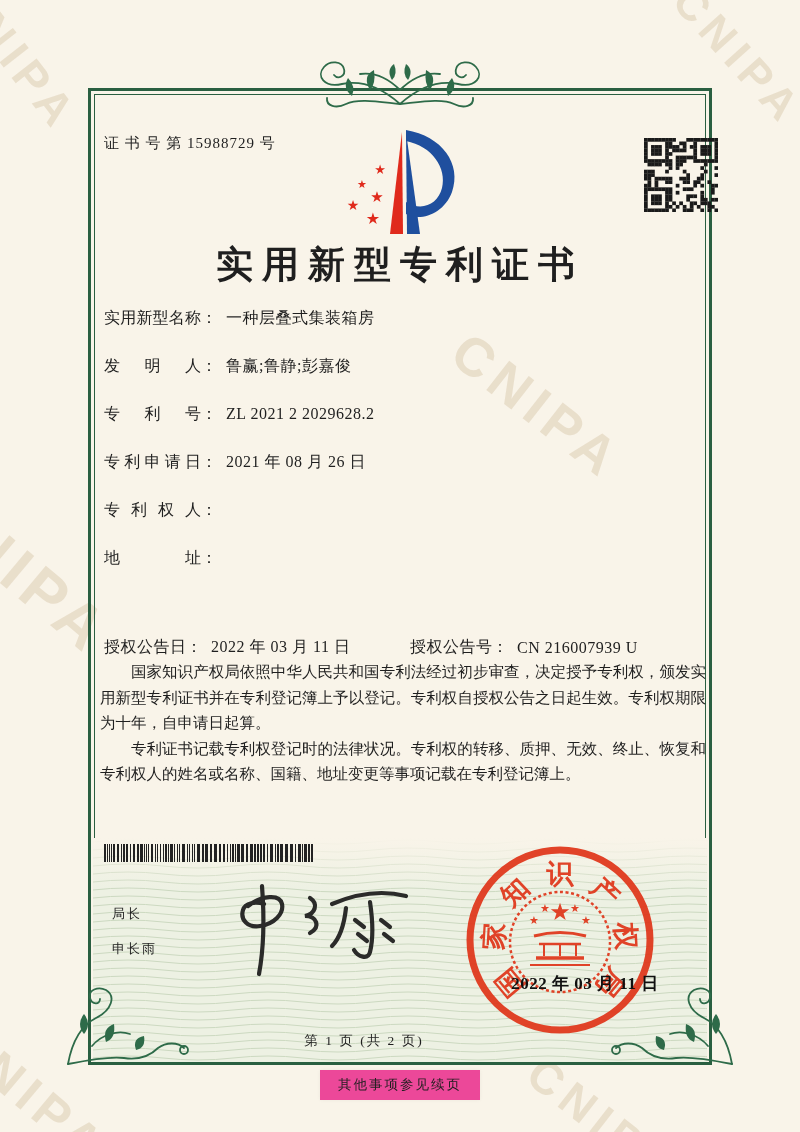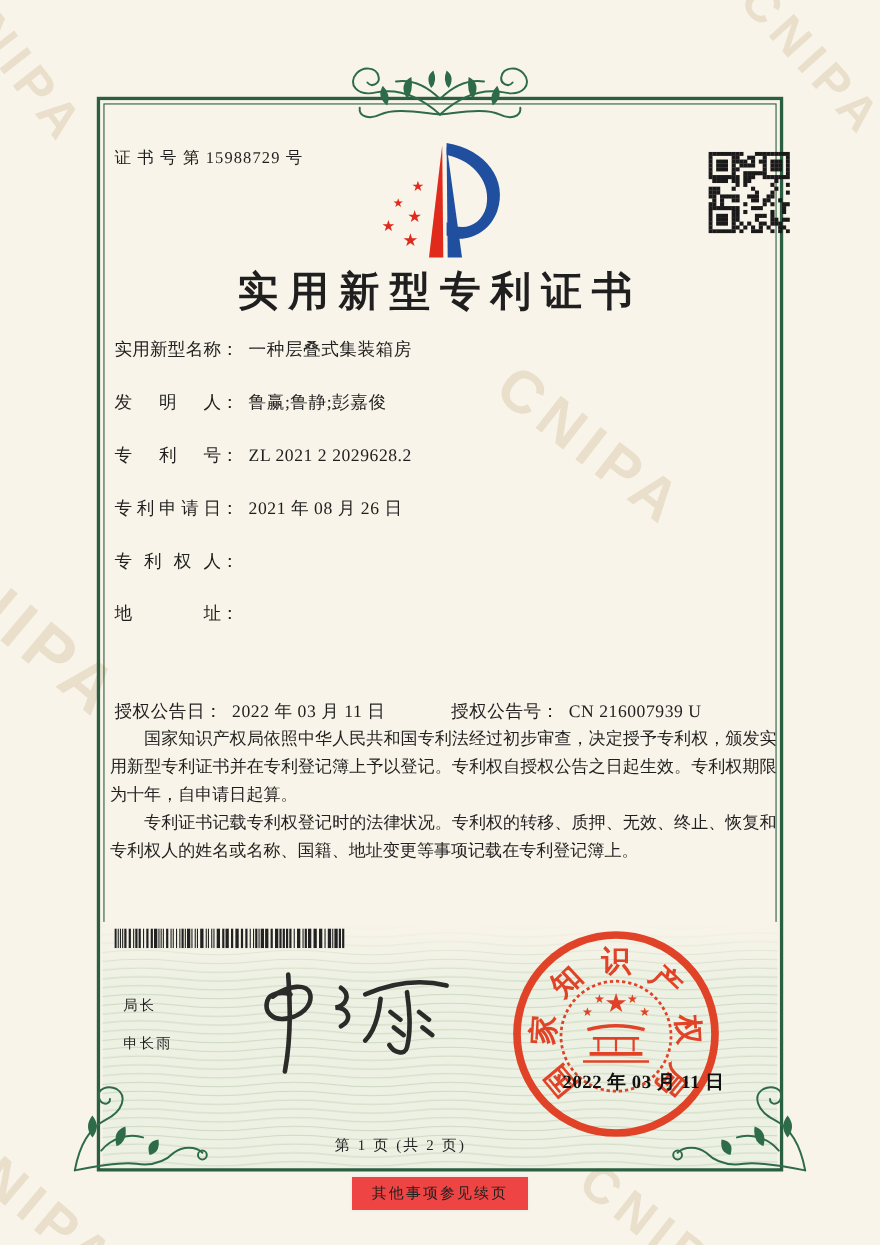--- a/index.html
+++ b/index.html
@@ -42,21 +42,21 @@
   .paras{left:100px; top:659px; width:606px; font-size:15.5px; line-height:25.5px; text-align:justify;}
   .paras p{margin:0; text-indent:2em;}
   .signer{left:112px; font-family:"Liberation Sans", sans-serif; font-size:13px; letter-spacing:2px;}
   .seal-date{
     left:497px; top:972px; width:176px; text-align:center;
     font-size:17px; color:#101010; letter-spacing:.5px; font-weight:bold;
   }
   .page-info{left:0; top:1032px; width:728px; text-align:center; font-size:13.5px; letter-spacing:2px;}
   .note-box{
     left:50%; top:1070px; transform:translateX(-50%);
-    background:#ef4444; padding:6px 18px; font-size:13.5px; letter-spacing:2px;
+    background:#ec4899; padding:6px 18px; font-size:13.5px; letter-spacing:2px;
     box-shadow:0 0 4px rgba(0,0,0,.05);
   }
 </style>
 </head>
 <body>
 
 <div class="page">
 
   <div class="wm" style="left:-18px;top:-30px;font-size:46px;transform:rotate(52deg);">CNIPA</div>
   <div class="wm" style="left:700px;top:-24px;font-size:44px;transform:rotate(48deg);">CNIPA</div>

